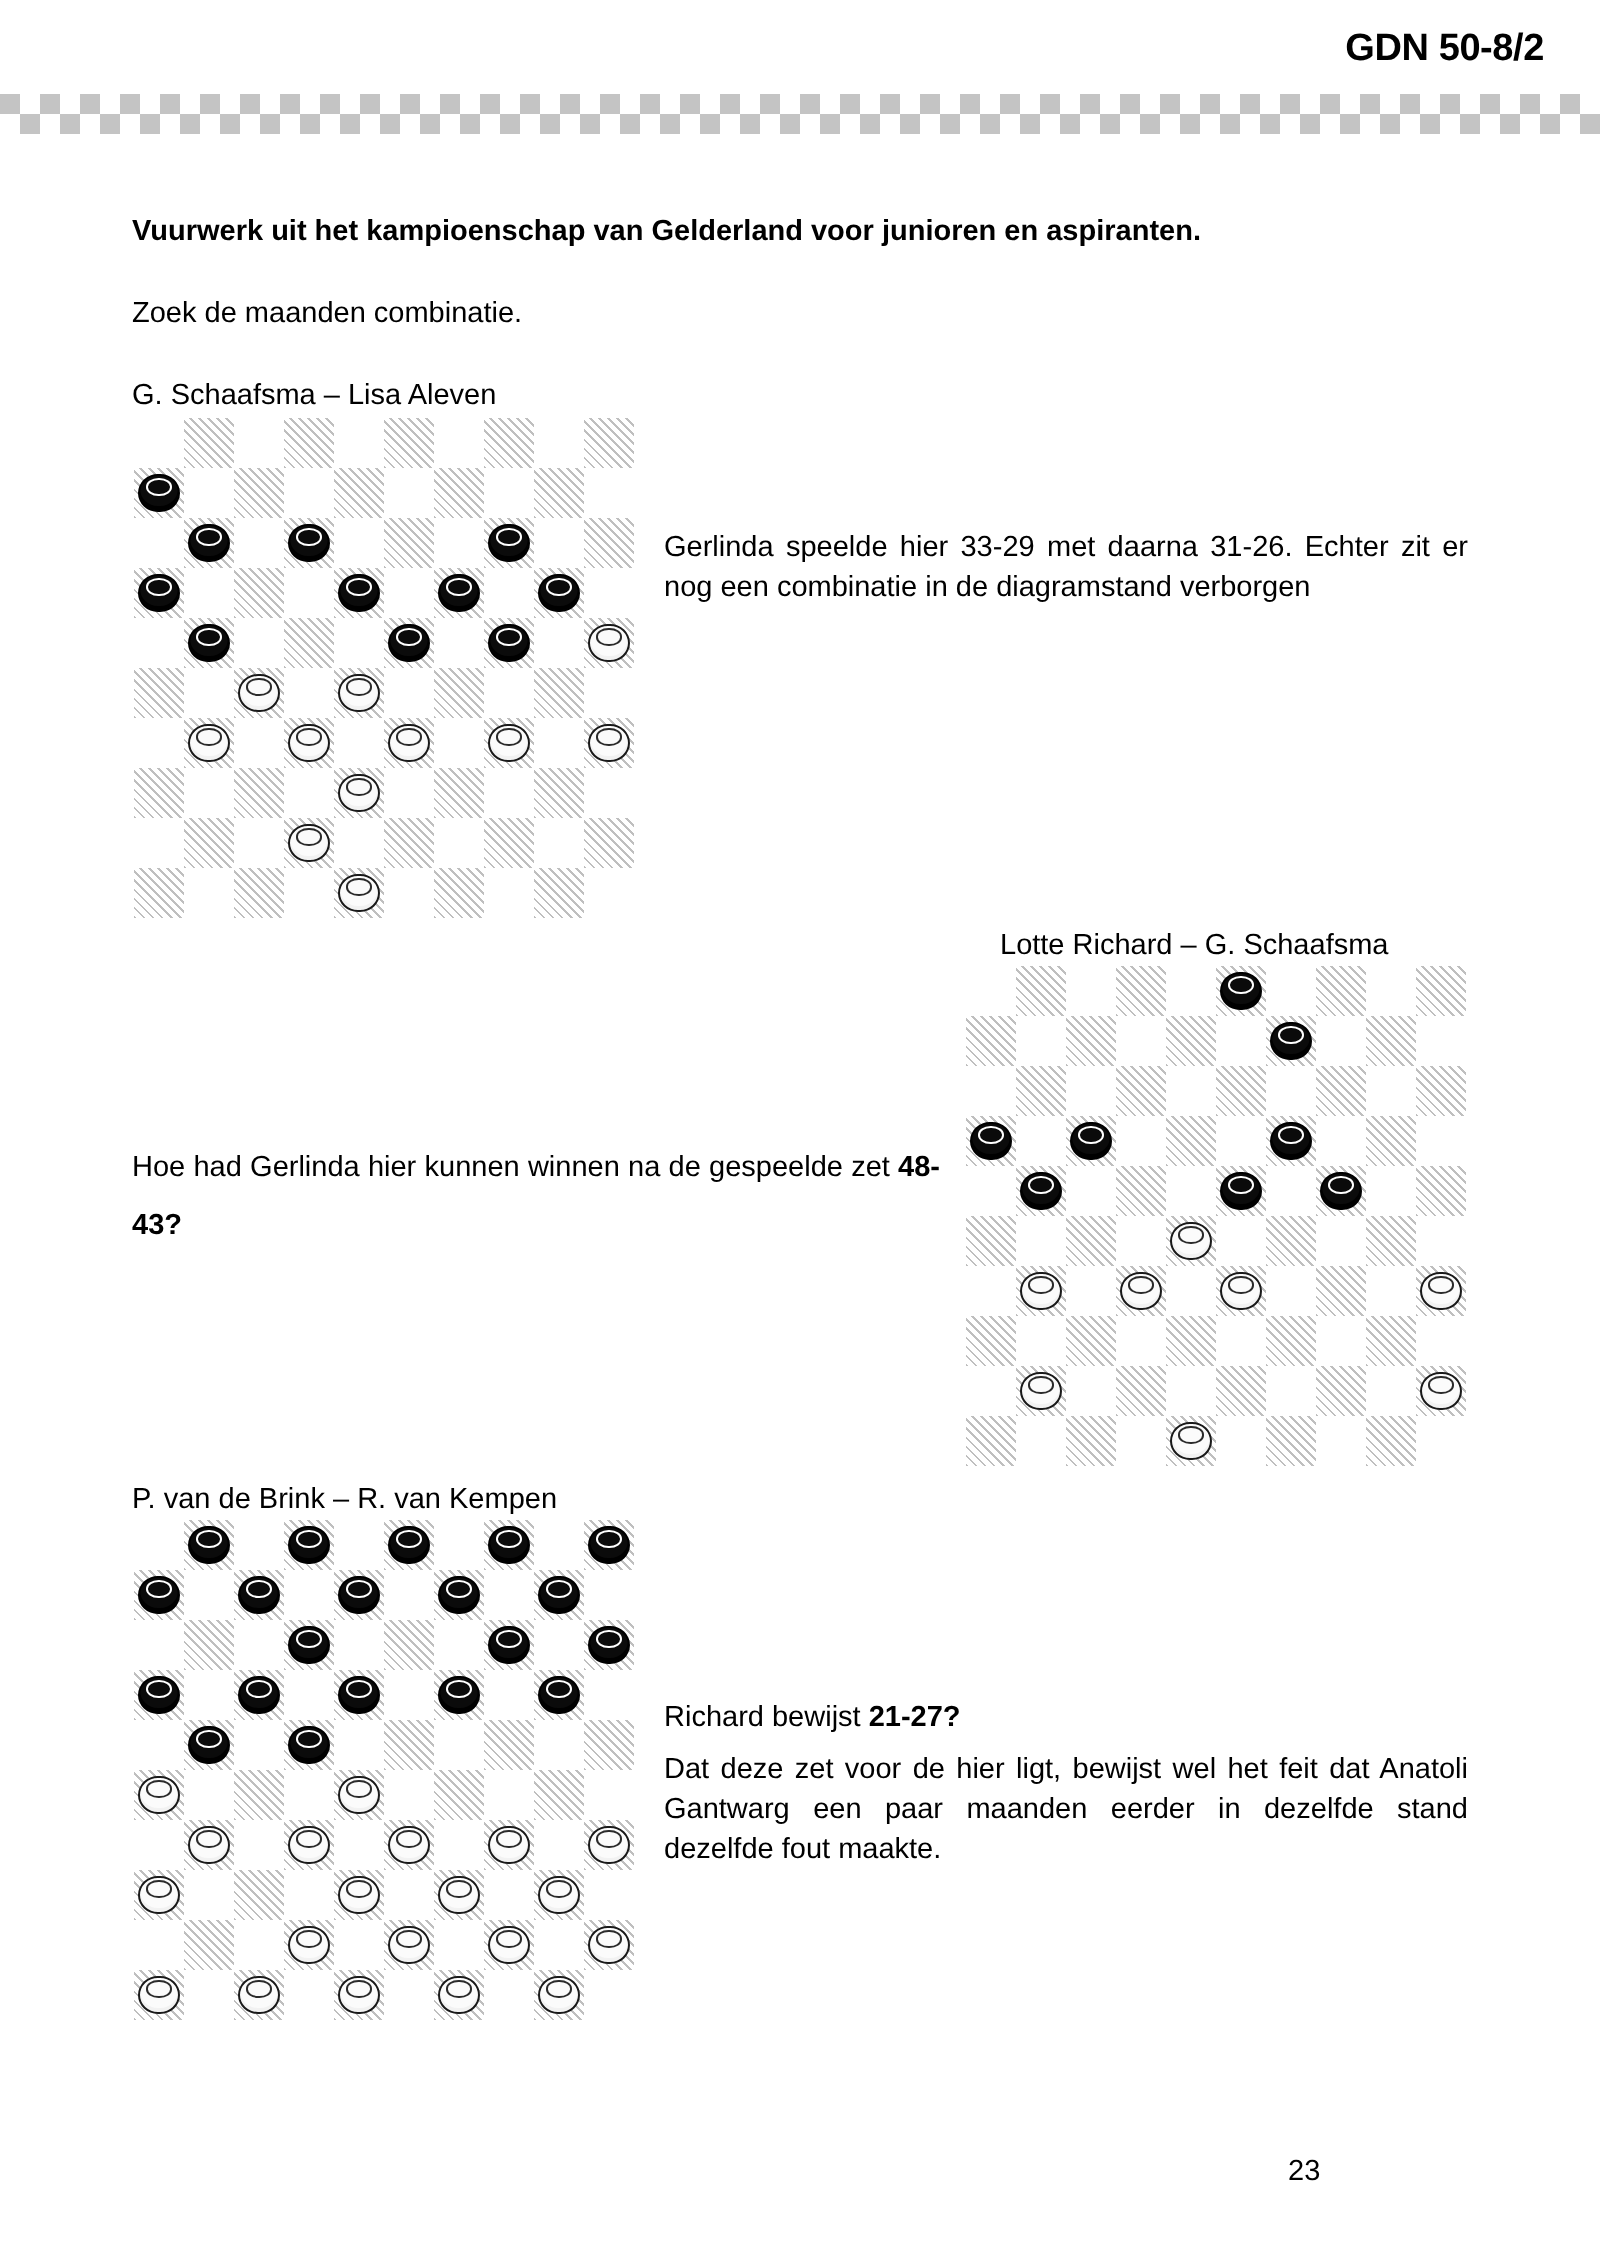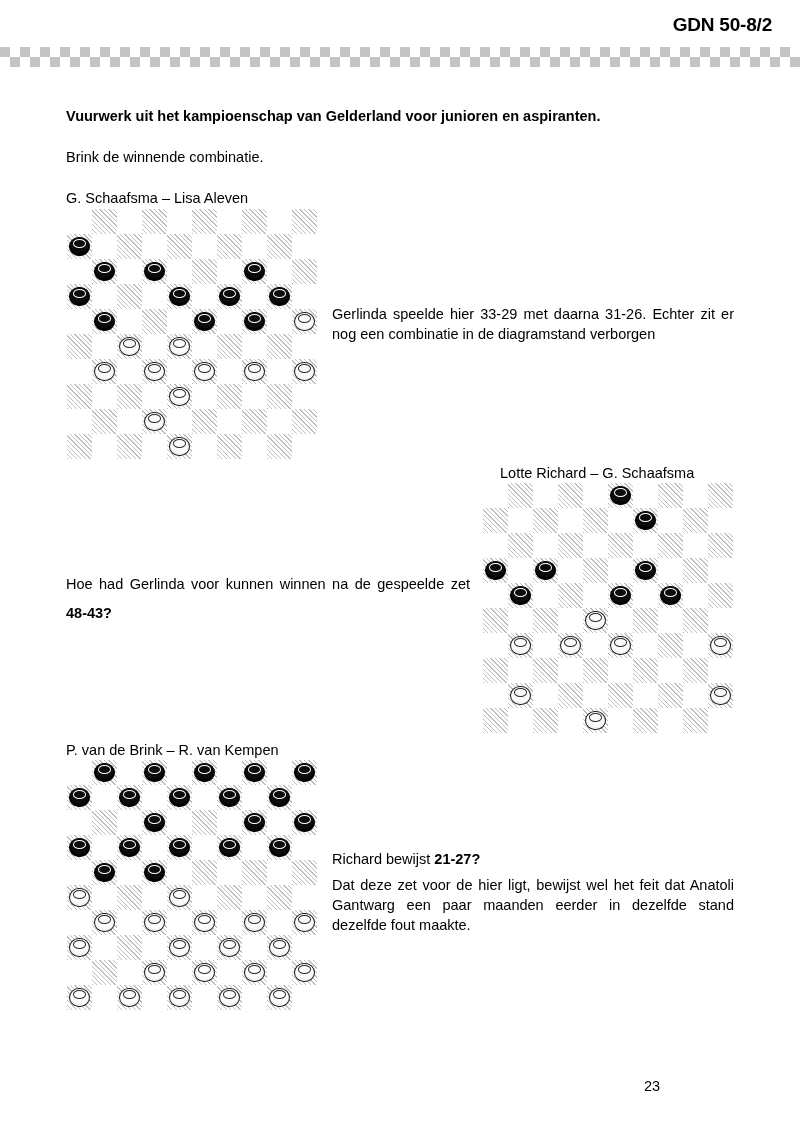--- a/index.html
+++ b/index.html
@@ -81,21 +81,20 @@
   #board1-caption {
     left: 66px;
     top: 188px;
     width: 300px;
     font-size: 14.5px;
   }
   #board1-note {
     left: 332px;
     top: 264px;
     width: 402px;
-    margin-top: 40px;
   }
   #mid-question {
     left: 66px;
     top: 570px;
     width: 404px;
     line-height: 29px;
   }
   #board2-caption {
     left: 500px;
     top: 463px;
@@ -362,21 +361,21 @@
         <div class="cellsq" style="background: rgb(196, 196, 196);"></div>
         <div class="cellsq" style="background: rgb(255, 255, 255);"></div>
         <div class="cellsq" style="background: rgb(196, 196, 196);"></div>
         <div class="cellsq" style="background: rgb(255, 255, 255);"></div>
         <div class="cellsq" style="background: rgb(196, 196, 196);"></div>
       </div>
   </div>
 </div>
 
 <div class="textblock" id="intro-heading">Vuurwerk uit het kampioenschap van Gelderland voor junioren en aspiranten.</div>
-<div class="textblock" id="intro-sub">Brink de winnende combinatie.</div>
+<div class="textblock" id="intro-sub">Zoek de maanden combinatie.</div>
 
 <div class="textblock" id="board1-caption">G. Schaafsma – Lisa Aleven</div>
 <div class="board" id="board-1" style="left:67px; top:209px; width:250px; height:250px;">
     <div class="sq light"></div>
     <div class="sq dark"></div>
     <div class="sq light"></div>
     <div class="sq dark"></div>
     <div class="sq light"></div>
     <div class="sq dark"></div>
     <div class="sq light"></div>
@@ -513,21 +512,21 @@
       <div class="piece white"></div>
     </div>
     <div class="sq light"></div>
     <div class="sq dark"></div>
     <div class="sq light"></div>
     <div class="sq dark"></div>
     <div class="sq light"></div>
   </div>
 <div class="textblock justify" id="board1-note">Gerlinda speelde hier 33-29 met daarna 31-26. Echter zit er nog een combinatie in de diagramstand verborgen</div>
 
-<div class="textblock justify" id="mid-question"><span>Hoe had Gerlinda voor kunnen winnen na de gespeelde zet </span><span class="bold">48-43?</span></div>
+<div class="textblock justify" id="mid-question"><span>Hoe had Gerlinda hier kunnen winnen na de gespeelde zet </span><span class="bold">48-43?</span></div>
 
 <div class="textblock" id="board2-caption">Lotte Richard – G. Schaafsma</div>
 <div class="board" id="board-2" style="left:483px; top:483px; width:250px; height:250px;">
     <div class="sq light"></div>
     <div class="sq dark"></div>
     <div class="sq light"></div>
     <div class="sq dark"></div>
     <div class="sq light"></div>
     <div class="sq dark">
       <div class="piece black"></div>

